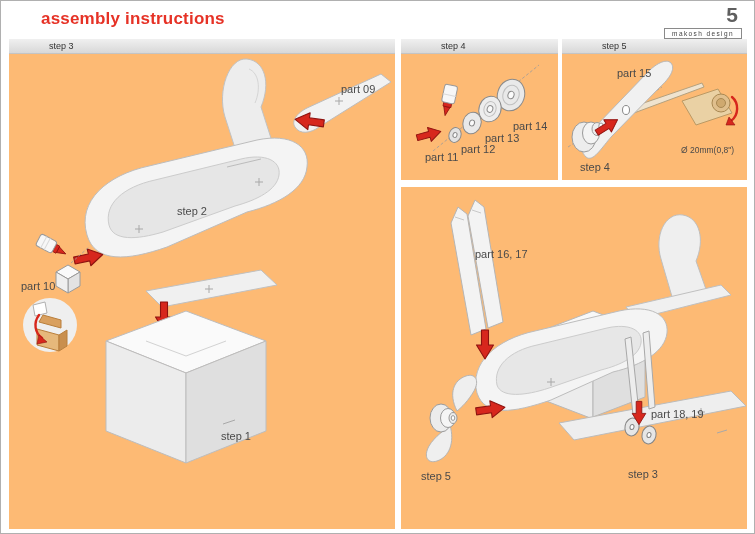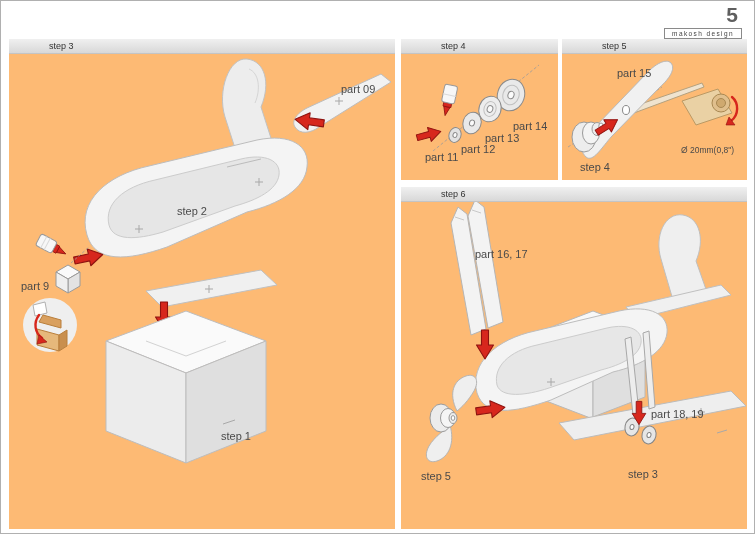--- a/index.html
+++ b/index.html
@@ -18,30 +18,31 @@
   .arrfill{fill:var(--accent,#d7271d);stroke:#8e1310;stroke-width:.8;stroke-linejoin:round}
   .redline{stroke:var(--accent,#d7271d);stroke-width:2.4;fill:none;stroke-linecap:round}
   .cross{stroke:#a8a8a8;stroke-width:1}
   .dash{stroke:#9a9a9a;stroke-width:.8;stroke-dasharray:3,2;fill:none}
 </style>
 </head>
 <body>
 
 <div class="page">
 
+  <div class="title">assembly instructions</div>
   <div class="pageno">5</div>
   <div class="brand">makosh design</div>
 
   <section class="panel" style="left:8px;top:38px;width:386px;height:490px">
     <div class="panel-header">
       <span>step 3</span>
     </div>
     <div class="lbl" style="left:332px;top:44px">part 09</div>
     <div class="lbl" style="left:168px;top:166px">step 2</div>
-    <div class="lbl" style="left:12px;top:241px">part 9</div>
+    <div class="lbl" style="left:12px;top:241px">part 10</div>
     <div class="lbl" style="left:212px;top:391px">step 1</div>
 
     <svg class="ill" viewBox="0 0 386 490">
 
       <path d="M286,88 C282,82 288,74 298,69 L372,35 L382,43 L310,88 C302,94 291,96 286,88 Z" fill="#f2f2f2" stroke="#bdbdbd"></path>
       <line class="cross" x1="326" y1="62" x2="334" y2="62"></line>
         <line class="cross" x1="330" y1="58" x2="330" y2="66"></line>
 
       <path d="M238,20 C256,22 262,44 252,68 L268,118 L234,134 L216,78 C208,52 220,18 238,20 Z" fill="#ededed" stroke="#c2c2c2"></path>
       <path d="M240,30 C250,34 252,50 246,64" fill="none" stroke="#d5d5d5"></path>
@@ -168,23 +169,20 @@
         <path d="M120,62 L156,50 L170,74 L134,86 Z" fill="#ead1a4" stroke="#bb9964"></path>
         <circle cx="159" cy="64" r="9" fill="#e0bf8d" stroke="#a98852"></circle>
         <circle cx="159" cy="64" r="4.5" fill="#cfa96f" stroke="#a98852"></circle>
         <path class="redline" d="M170,58 C177,64 177,76 169,82"></path>
         <polygon points="167,78 173,86 164,86" fill="#d7271d" stroke="#8e1310" stroke-width="0.6"></polygon>
       </g>
     </svg>
   </section>
 
   <section class="panel" style="left:400px;top:186px;width:346px;height:342px">
-    <div class="panel-header">
-      <span>step 6</span>
-    </div>
     <div class="lbl" style="left:74px;top:61px">part 16, 17</div>
     <div class="lbl" style="left:250px;top:221px">part 18, 19</div>
     <div class="lbl" style="left:20px;top:283px">step 5</div>
     <div class="lbl" style="left:227px;top:281px">step 3</div>
 
     <svg class="ill" viewBox="0 0 346 342">
 
       <path d="M282,28 C299,31 304,53 295,74 L307,108 L274,120 L260,72 C253,49 264,25 282,28 Z" fill="#efefef" stroke="#bfbfbf"></path>
 
       <polygon points="225,120 320,98 330,108 235,132" fill="#f0f0f0" stroke="#c0c0c0"></polygon>

